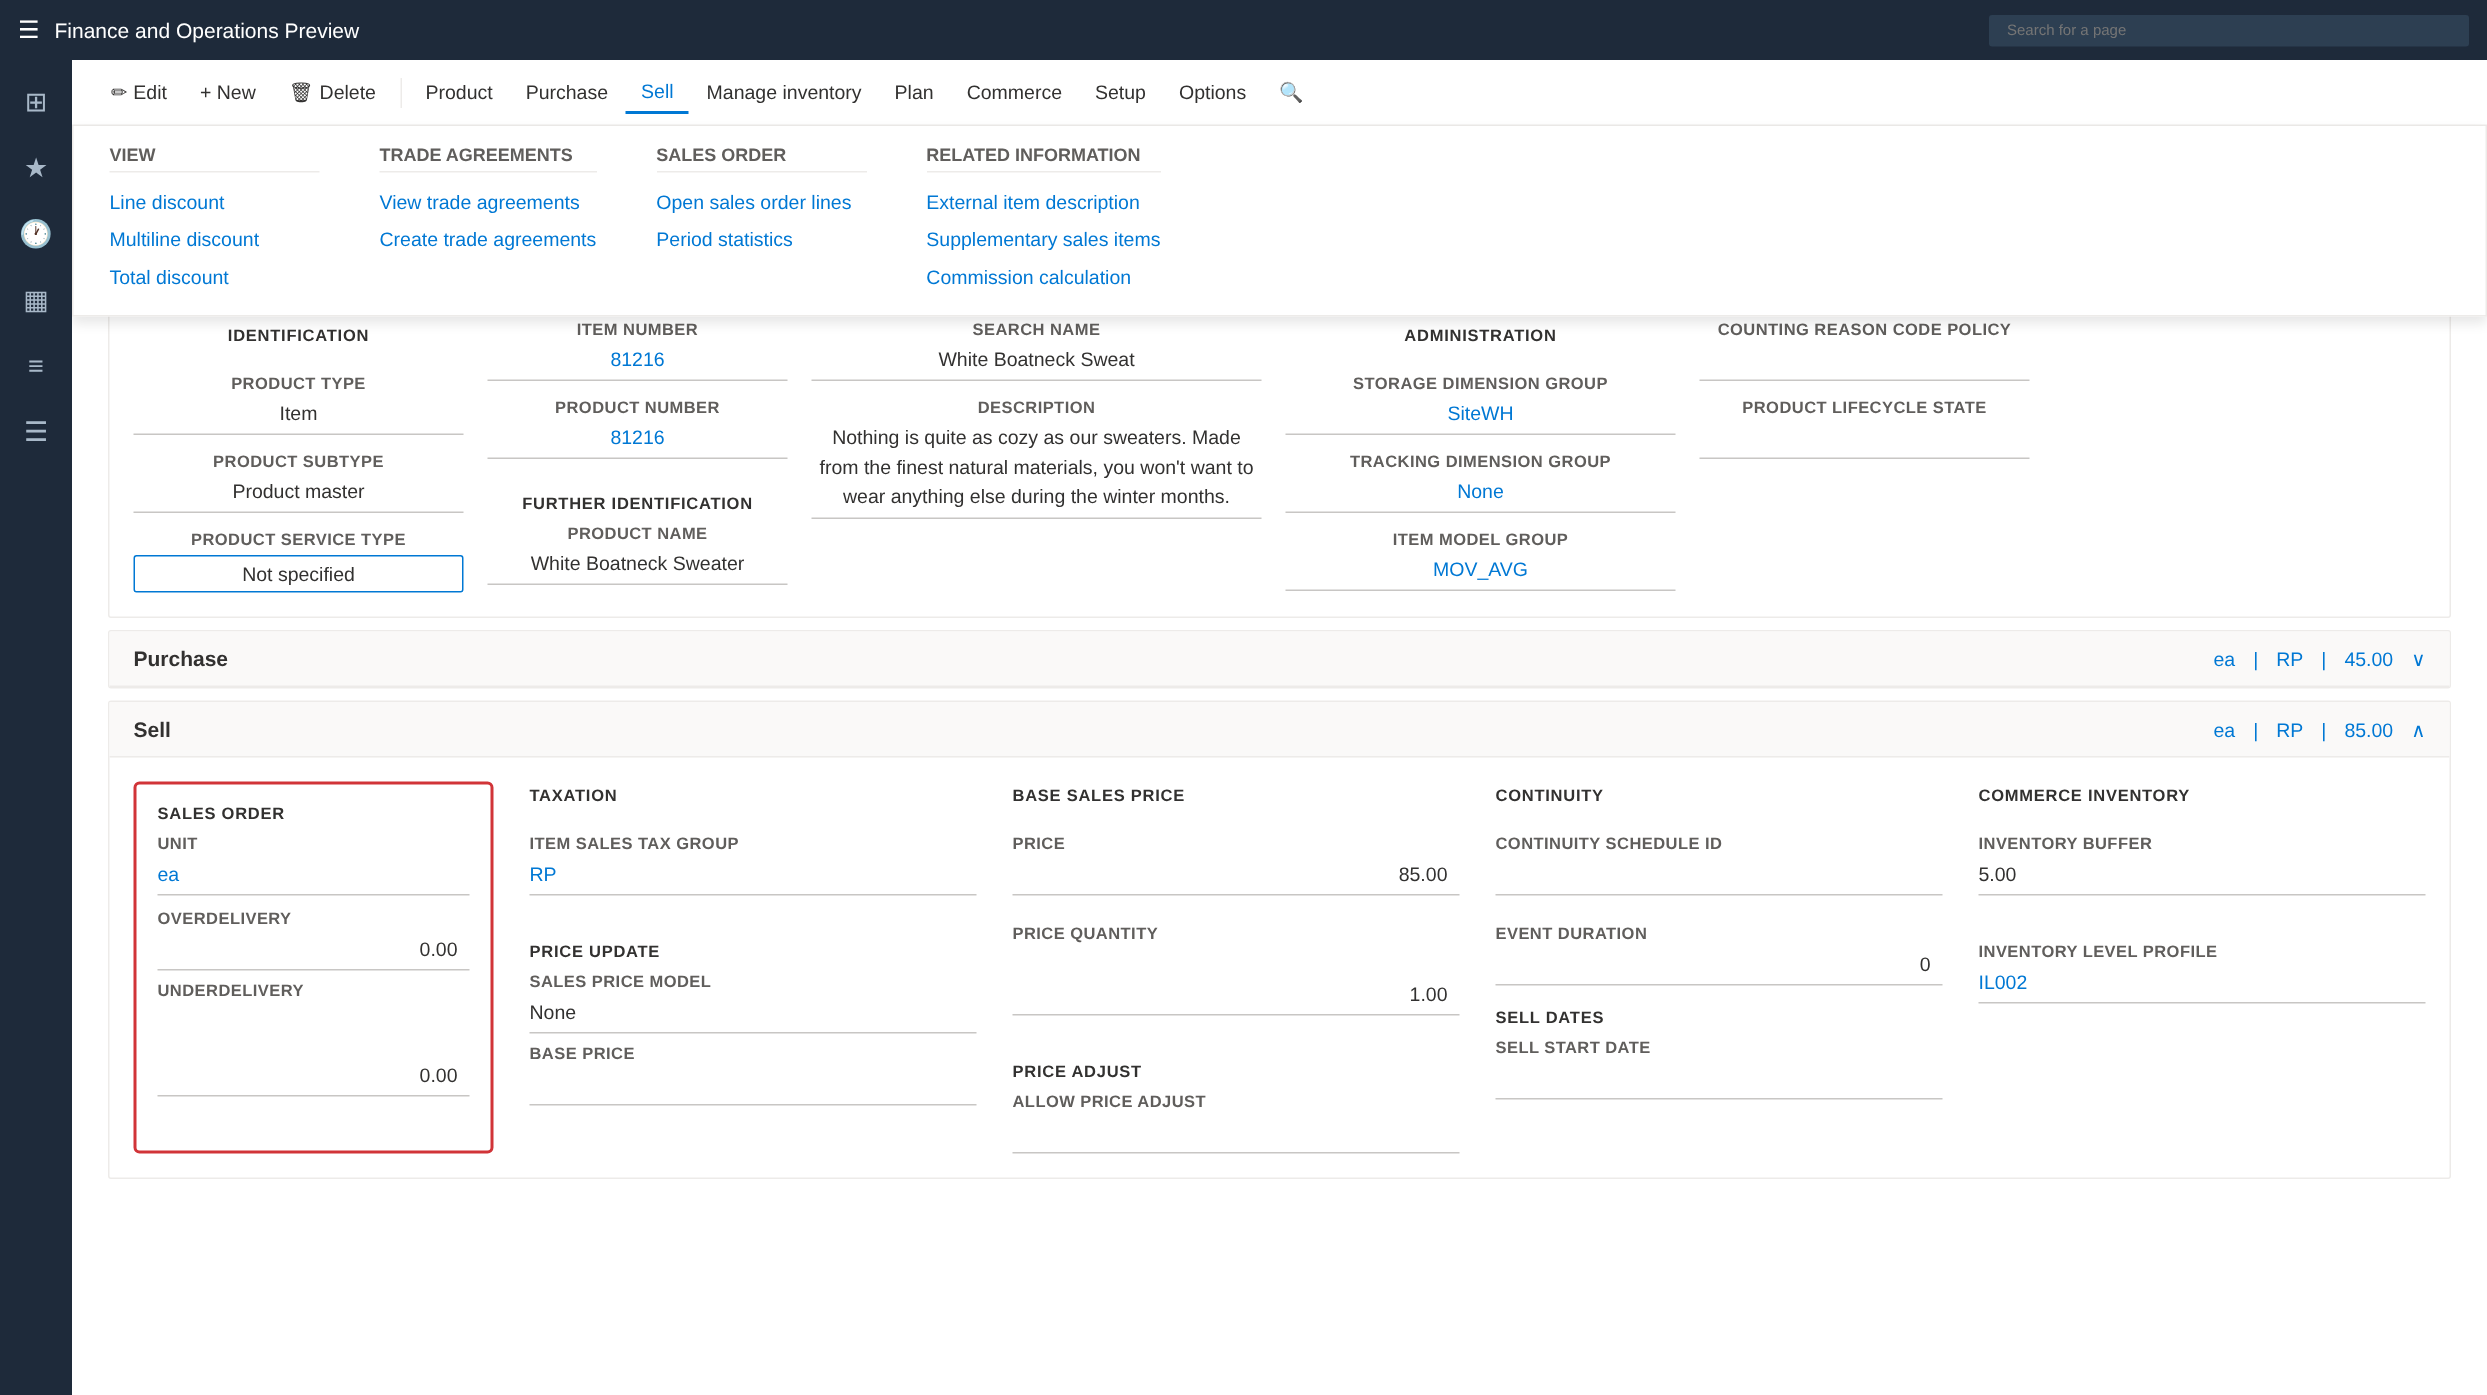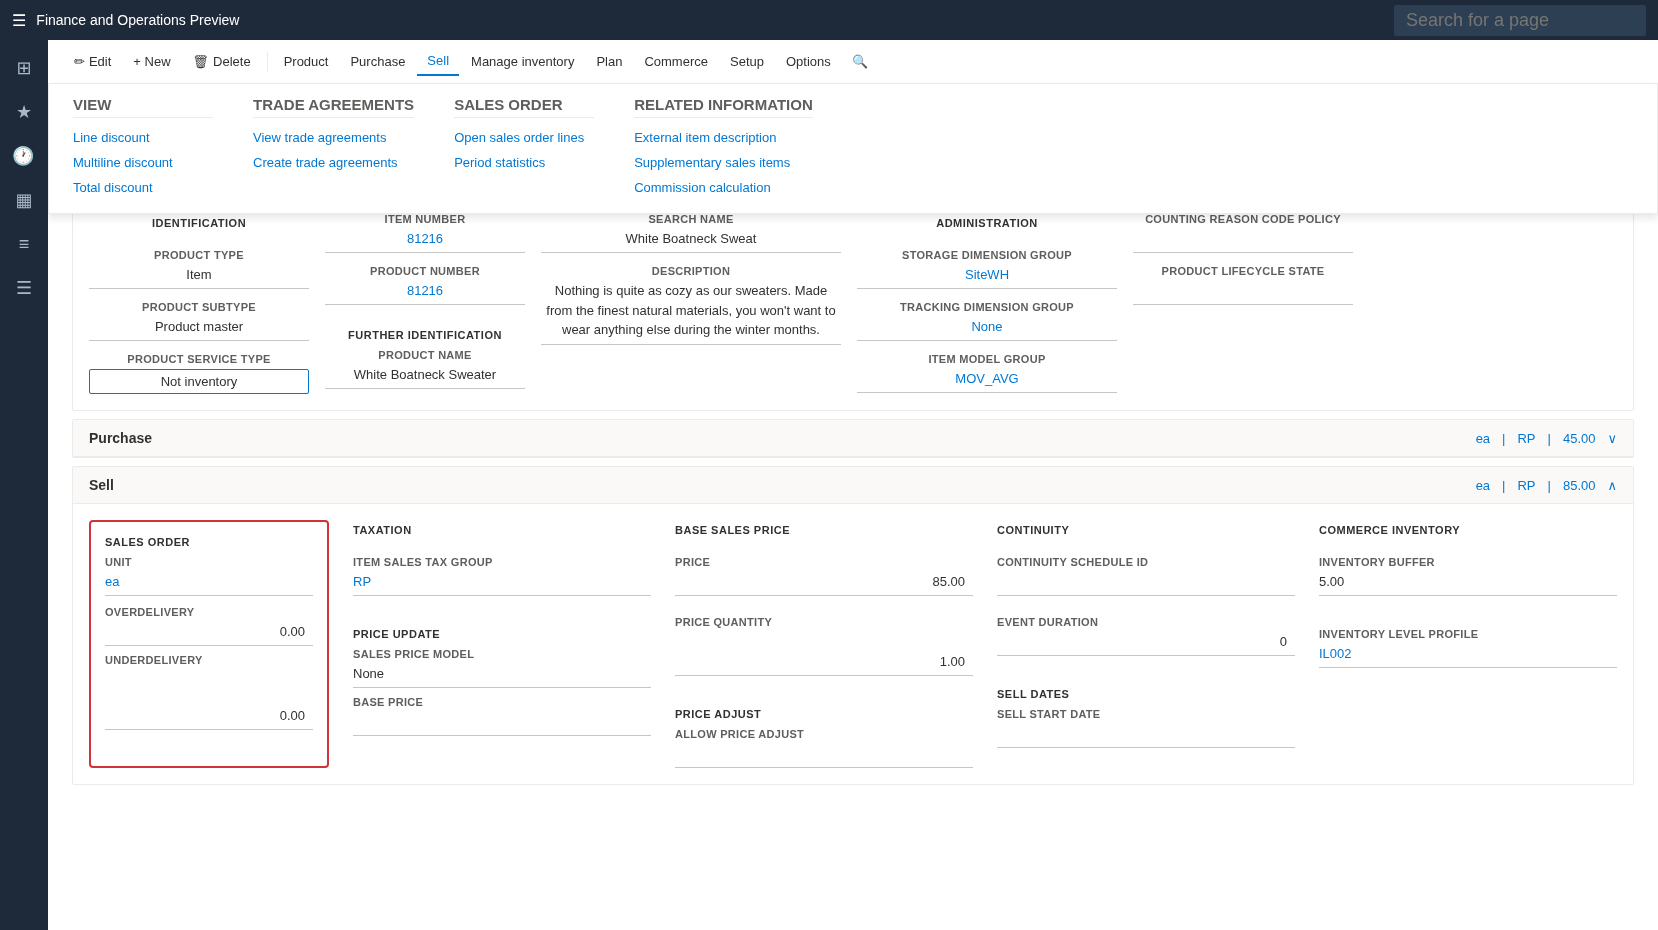--- a/index.html
+++ b/index.html
@@ -19,23 +19,23 @@
       color: #fff;
       font-size: 14px;
       font-weight: 500;
       flex: 1;
     }
     .top-bar .search-bar {
       background: #2d3f52;
       border: none;
       color: #ccc;
       padding: 5px 12px;
-      width: 252px;
+      width: 320px;
       border-radius: 2px;
-      font-size: 18px;
+      font-size: 10px;
     }
     .hamburger-icon { color: #fff; font-size: 16px; cursor: pointer; }
 
     
     .main-layout {
       display: flex;
       height: calc(100vh - 40px);
     }
 
     
@@ -109,21 +109,21 @@
       border: 1px solid #edebe9;
       border-top: none;
       padding: 12px 24px 16px;
       display: flex;
       gap: 40px;
       z-index: 100;
       box-shadow: 0 4px 8px rgba(0,0,0,0.1);
     }
     .dropdown-group { display: flex; flex-direction: column; gap: 6px; min-width: 140px; }
     .dropdown-group-title {
-      font-size: 15px;
+      font-size: 12px;
       color: #605e5c;
       font-weight: 600;
       text-transform: uppercase;
       border-bottom: 1px solid #edebe9;
       padding-bottom: 4px;
       margin-bottom: 4px;
     }
     .dropdown-item {
       color: #0078d4;
       font-size: 13px;
@@ -373,21 +373,21 @@
               <div class="form-group">
                 <div class="form-label">Product type</div>
                 <div class="form-value">Item</div>
               </div>
               <div class="form-group">
                 <div class="form-label">Product subtype</div>
                 <div class="form-value">Product master</div>
               </div>
               <div class="form-group">
                 <div class="form-label">Product service type</div>
-                <div class="form-value input-field">Not inventory</div>
+                <div class="form-value input-field">Not specified</div>
               </div>
             </div>
 
             <div class="general-col">
               <div class="form-group">
                 <div class="form-label">Item number</div>
                 <div class="form-value link">81216</div>
               </div>
               <div class="form-group">
                 <div class="form-label">Product number</div>
@@ -529,21 +529,21 @@
             <div class="general-col">
               <div class="form-section-title">CONTINUITY</div>
               <div class="form-group">
                 <div class="form-label">Continuity schedule ID</div>
                 <div class="form-value"></div>
               </div>
               <div class="form-group" style="margin-top:8px;">
                 <div class="form-label">Event duration</div>
                 <div class="form-value" style="text-align: right; padding-right: 8px;">0</div>
               </div>
-              <div style="margin-top: 16px;">
+              <div style="">
                 <div class="form-section-title">SELL DATES</div>
                 <div class="form-group">
                   <div class="form-label">Sell start date</div>
                   <div class="form-value"></div>
                 </div>
               </div>
             </div>
 
             <div class="general-col">
               <div class="form-section-title">COMMERCE INVENTORY</div>

